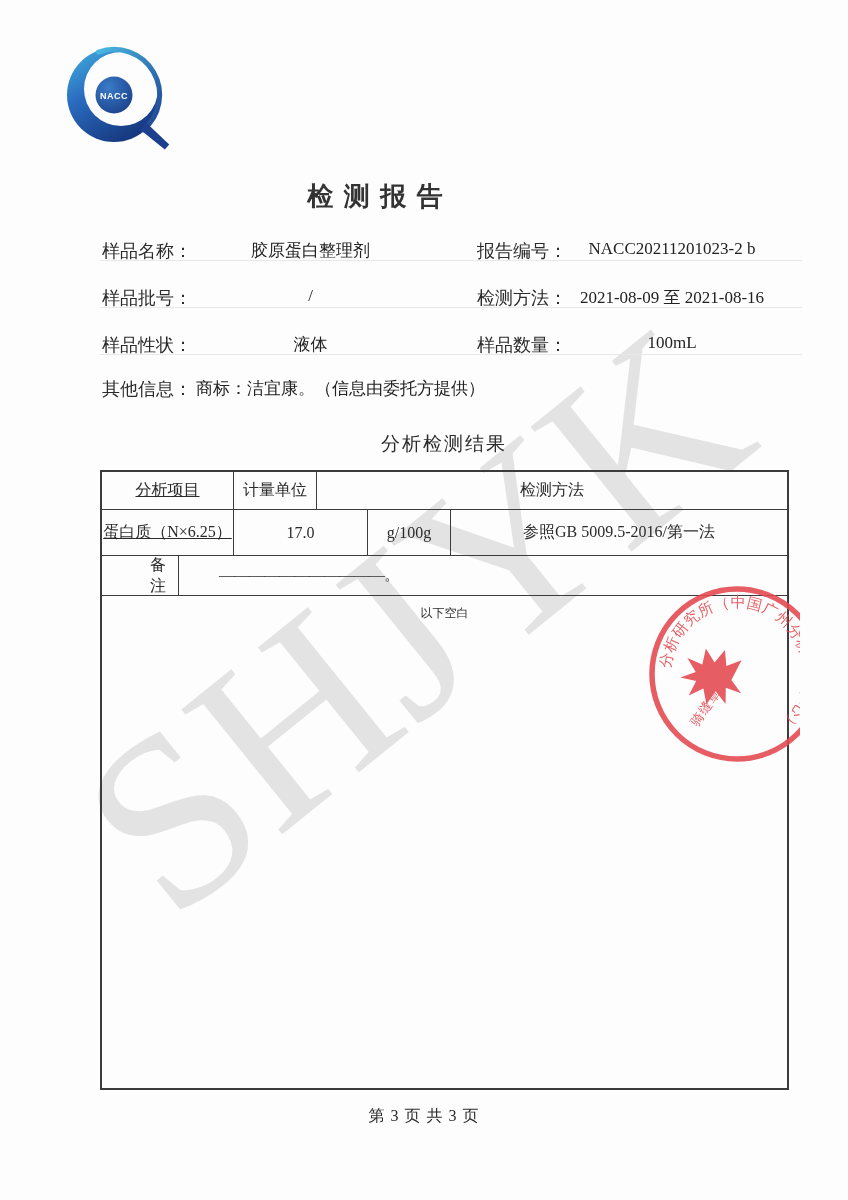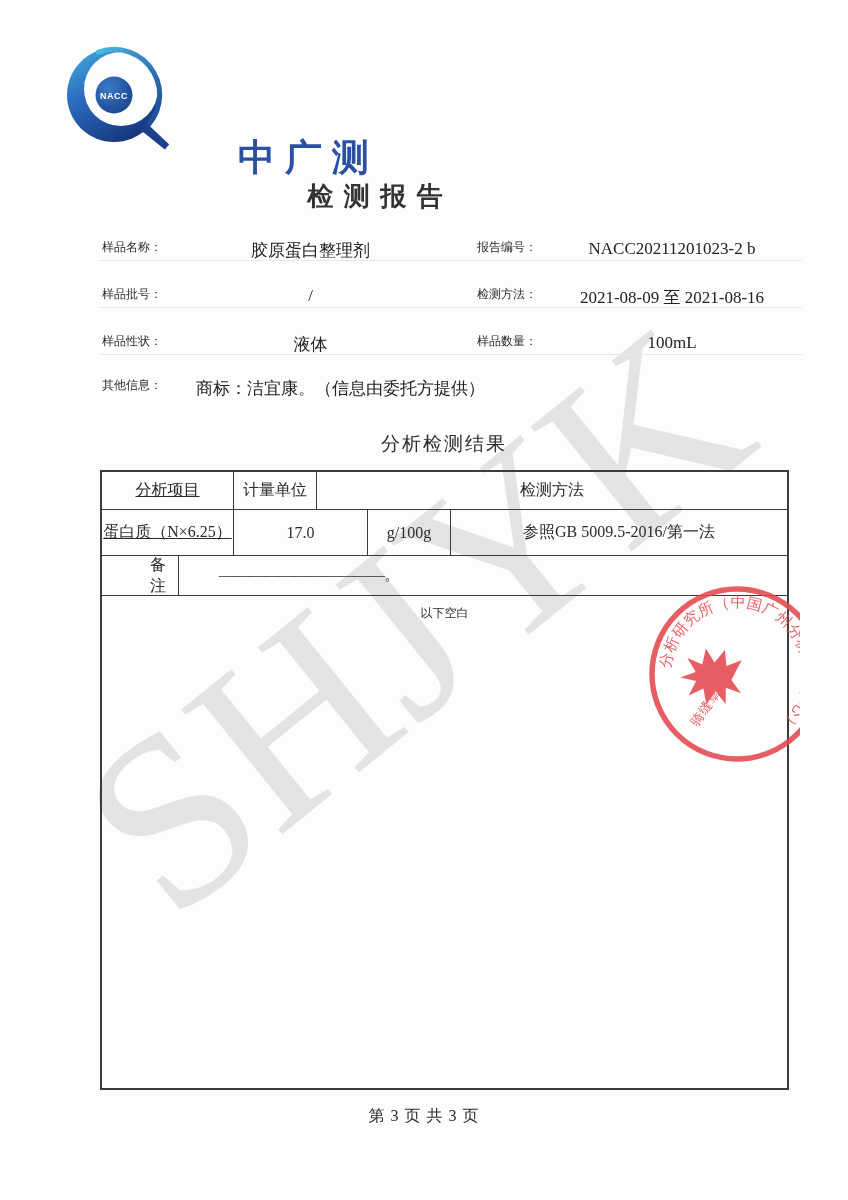--- a/index.html
+++ b/index.html
@@ -22,21 +22,21 @@
     position:absolute;left:183px;top:97px;font-size:37px;font-weight:bold;
     letter-spacing:10px;color:#2a50a2;font-family:"Liberation Sans","DejaVu Sans",sans-serif;
     white-space:nowrap;
   }
   
   .report-title{
     position:absolute;left:0;top:179px;width:752px;text-align:center;
     font-size:26px;font-weight:bold;letter-spacing:2px;color:#333;
   }
   
-  .f-label{position:absolute;font-size:12px;color:#2b2b2b;white-space:nowrap;}
+  .f-label{position:absolute;font-size:18px;color:#2b2b2b;white-space:nowrap;}
   .f-value{position:absolute;font-size:17px;color:#222;white-space:nowrap;}
   .v-center{text-align:center;}
   .row1{top:239px;} .row2{top:286px;} .row3{top:333px;} .row4{top:377px;}
   .lab-l{left:102px;} .val-l{left:168px;width:285px;}
   .lab-r{left:477px;} .val-r{left:552px;width:240px;}
   .val-other{left:196px;}
   .faint-rule{position:absolute;left:100px;width:702px;height:1px;background:#e8e8e8;}
   
   .section-heading{
     position:absolute;left:100px;top:431px;width:688px;text-align:center;
@@ -109,21 +109,20 @@
         <circle cx="59" cy="59" r="47" fill="url(#gBlue)"></circle>
         <circle cx="66" cy="53" r="37" fill="#fdfdfd"></circle>
 
         <path d="M43.4,16.2 A45.5,45.5 0 0 1 88.2,93.9" fill="none" stroke="url(#gArc)" stroke-width="5" stroke-linecap="round"></path>
 
         <polygon points="91,86.6 114.2,108.5 109.8,113.5 85,93.4" fill="#1c3f8e"></polygon>
 
         <circle cx="59" cy="59" r="18.5" fill="url(#gBadge)"></circle>
         <text x="59" y="62.5" text-anchor="middle" font-size="9" font-weight="bold" fill="#ffffff" font-family="Liberation Sans, DejaVu Sans, sans-serif" letter-spacing="0.5">NACC</text>
       </svg>
-      <div class="brand-text">中广测</div>
     </div>
 
     <div class="report-title">检 测 报 告</div>
 
     <span class="f-label row1 lab-l">样品名称：</span>
     <span class="f-value row1 val-l v-center">胶原蛋白整理剂</span>
     <span class="f-label row1 lab-r">报告编号：</span>
     <span class="f-value row1 val-r v-center">NACC20211201023-2 b</span>
 
     <span class="f-label row2 lab-l">样品批号：</span>

